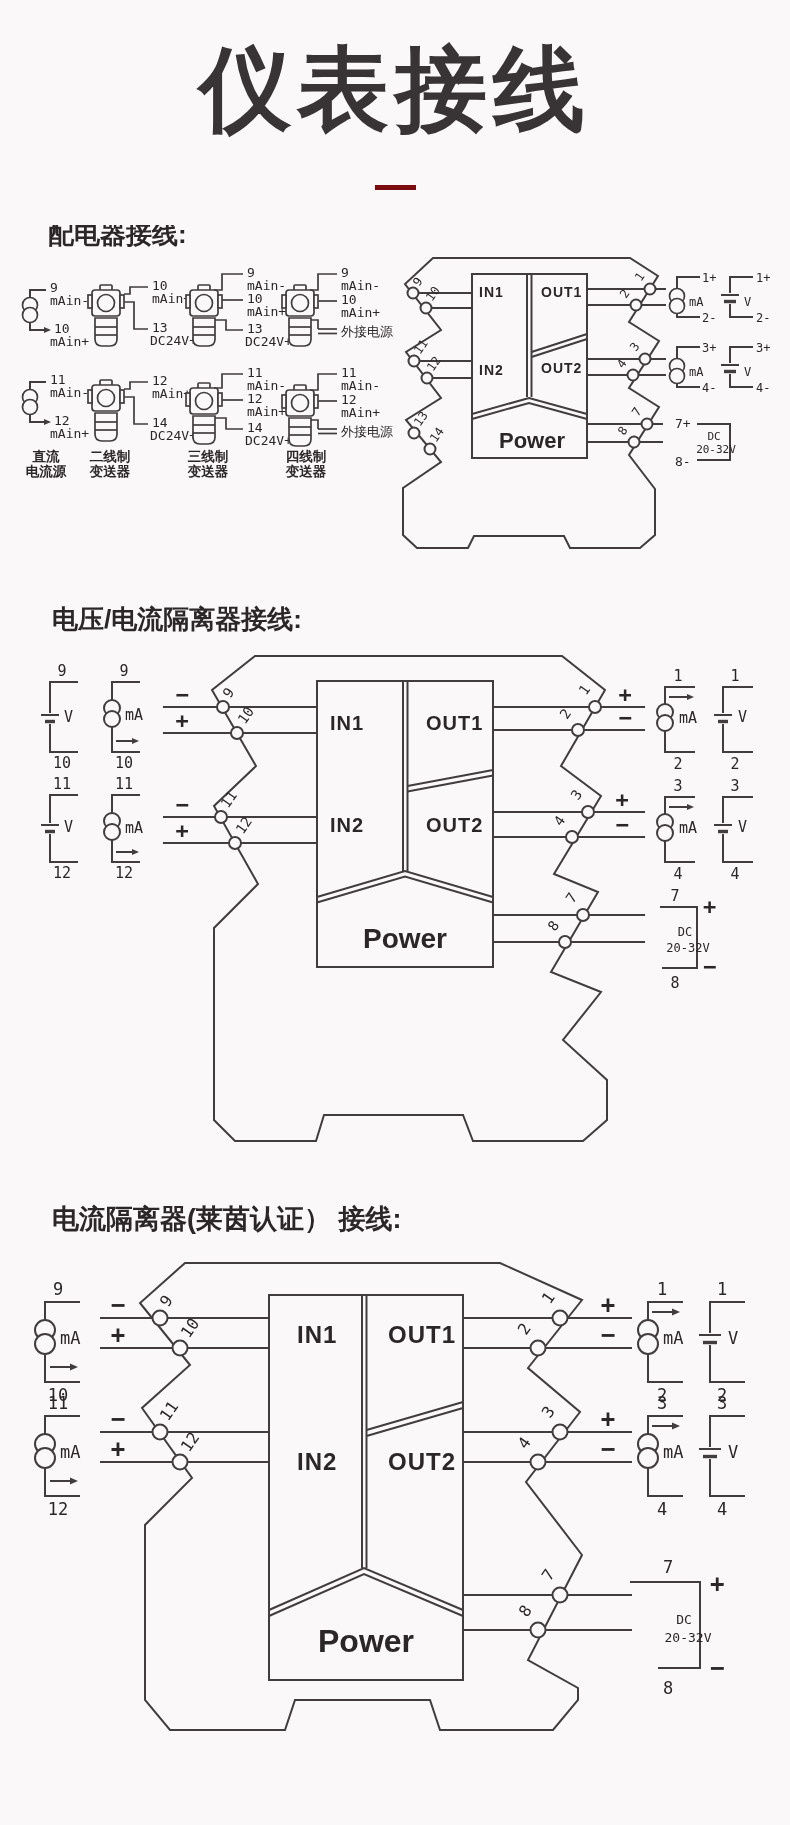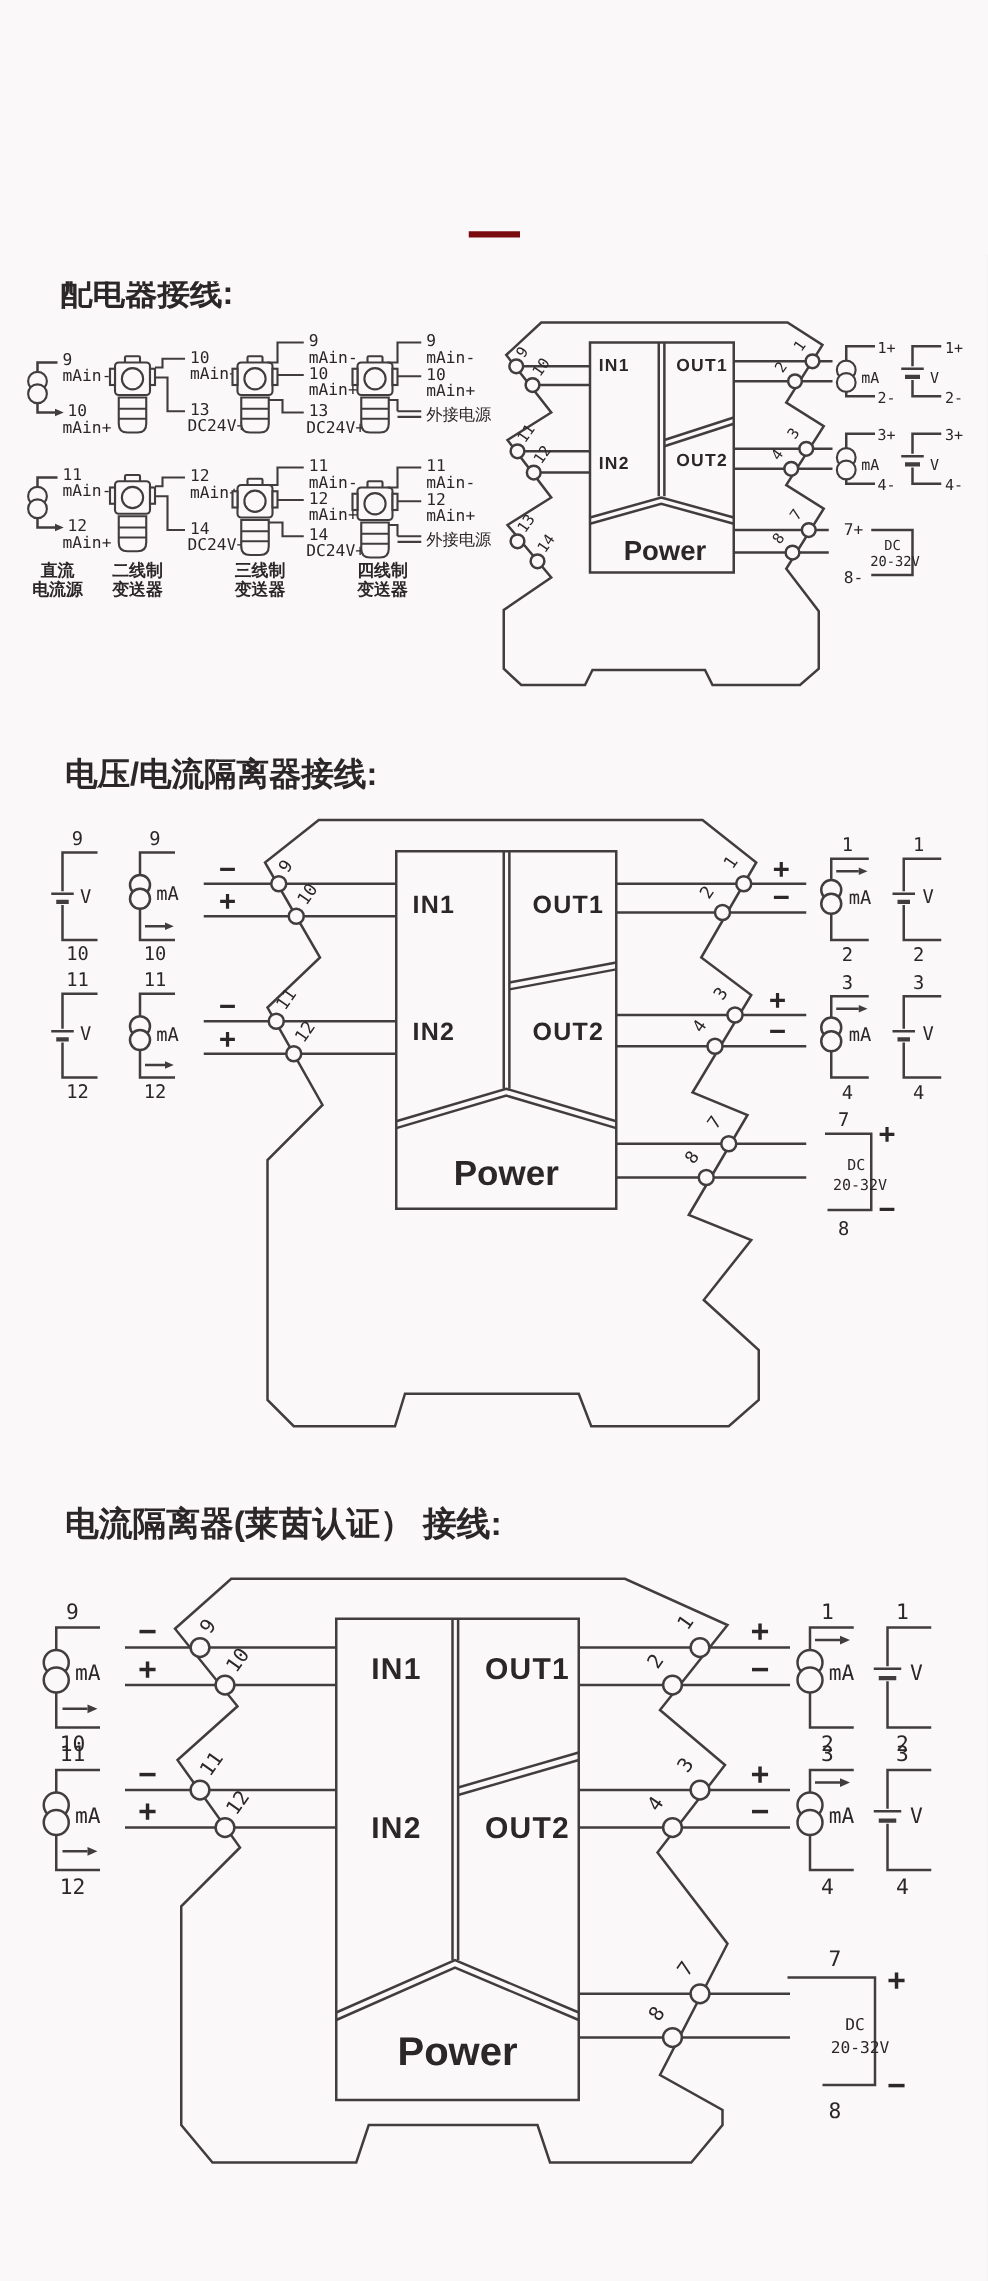--- a/index.html
+++ b/index.html
@@ -44,20 +44,21 @@
   .rot16 { font-family:"DejaVu Sans Mono",monospace; font-size:16px; }
   .sgn { font-size:22px; font-weight:700; font-family:"DejaVu Sans Mono",monospace; }
   .sgn2{ font-size:24px; font-weight:700; font-family:"DejaVu Sans Mono",monospace; }
   .mid { text-anchor:middle; }
 </style>
 </head>
 <body>
 
 <div id="page" style="background: rgb(251, 248, 249);">
 
+  <div id="main-title">仪表接线</div>
   <div id="title-rule" style="background:#7a0c10;"></div>
 
   <svg id="svg-s1" width="790" height="330" viewBox="0 225 790 330">
 
     <defs>
       <g id="xmtr">
         <rect class="ln15 fb" x="-6" y="-33" width="12" height="6" rx="1"></rect>
         <rect class="ln15 fb" x="-14" y="-28" width="28" height="26" rx="3"></rect>
         <rect class="ln15 fb" x="-18" y="-23" width="4" height="13"></rect>
         <rect class="ln15 fb" x="14" y="-23" width="4" height="13"></rect>

